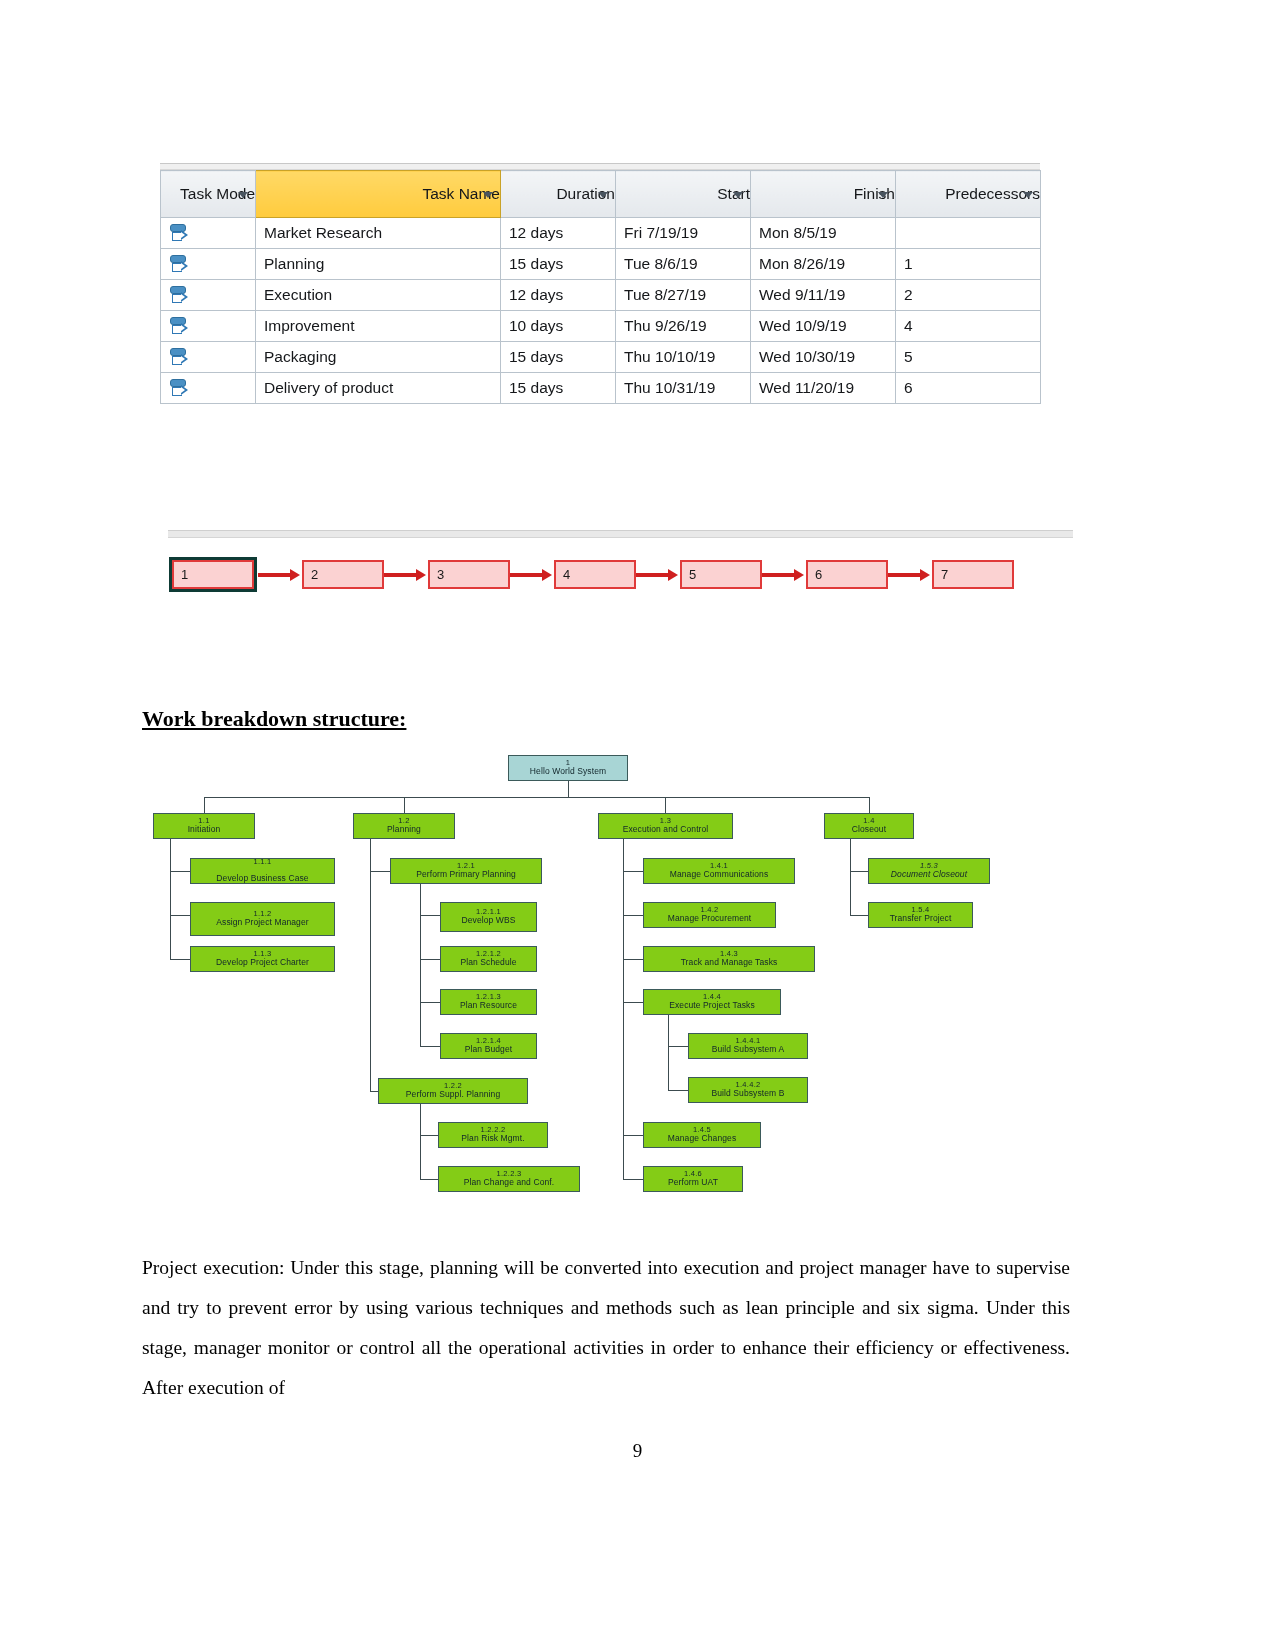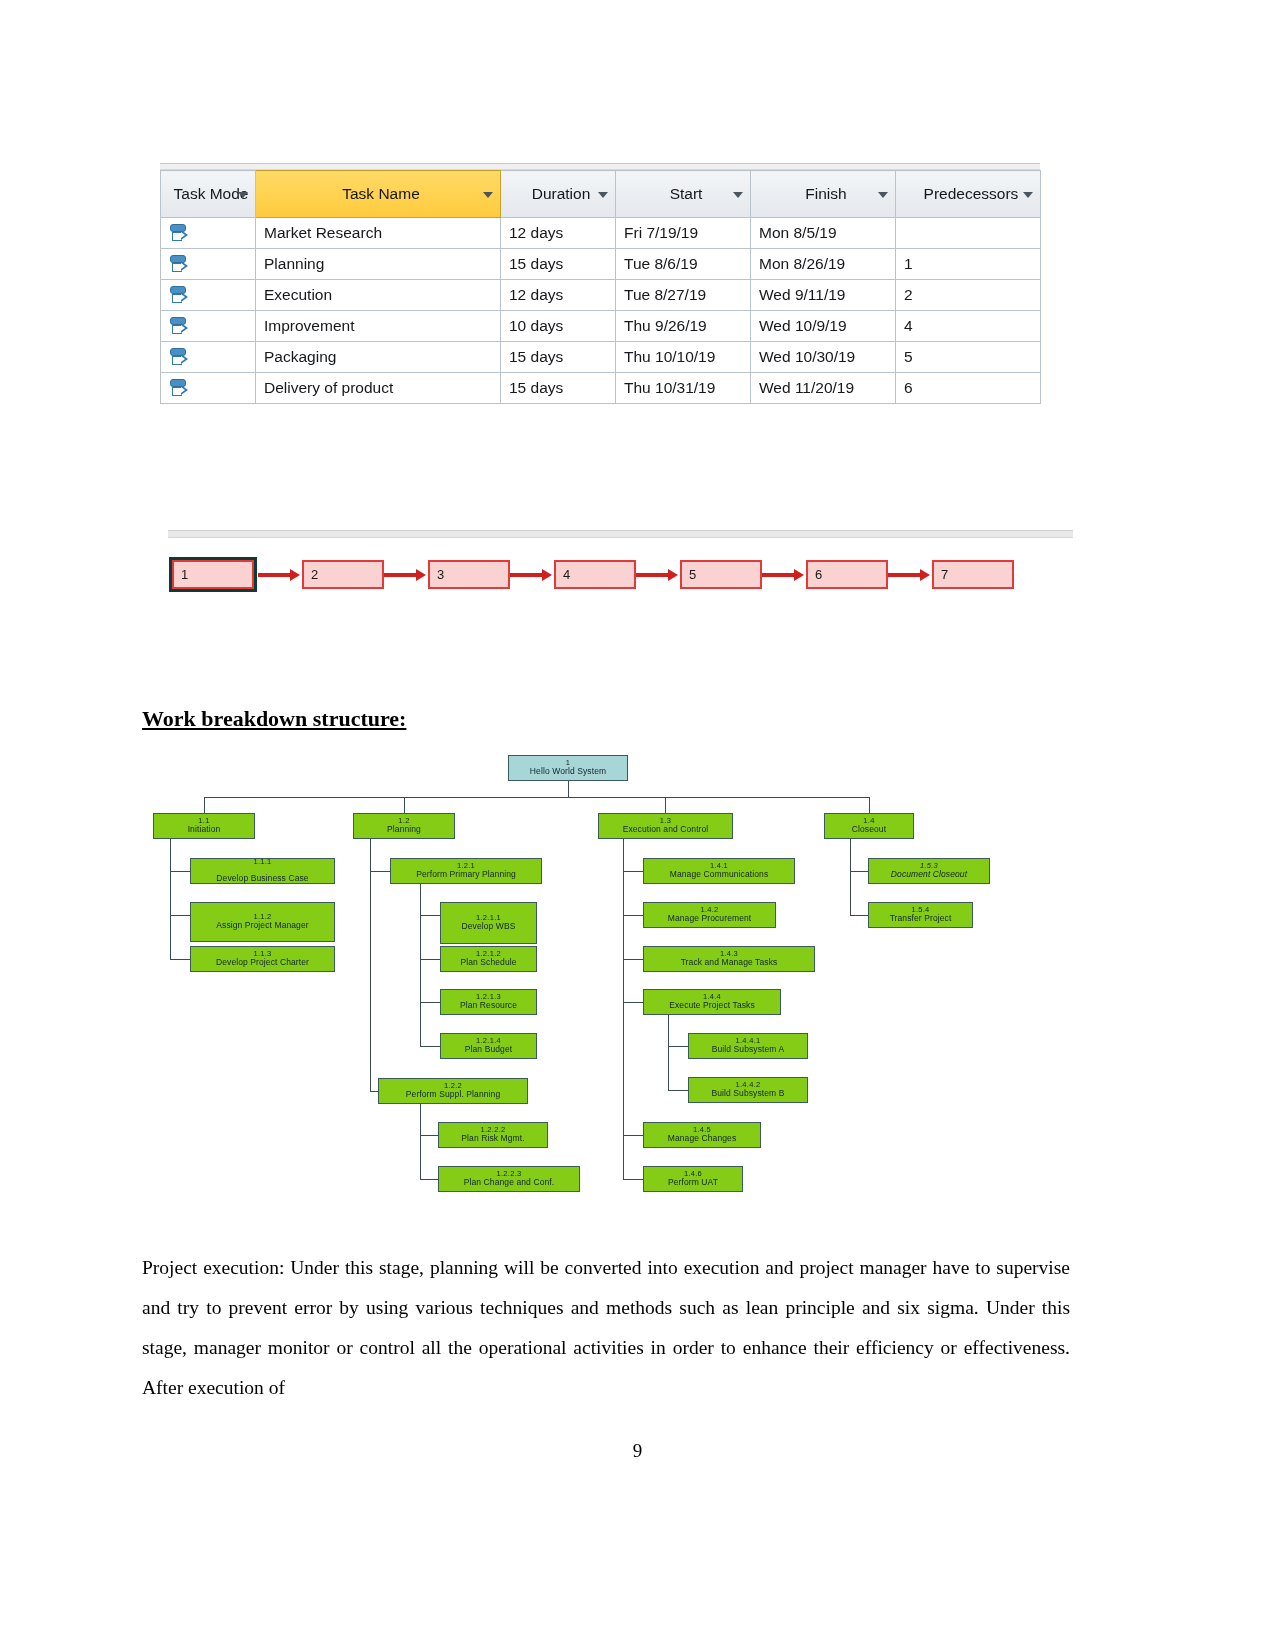--- a/index.html
+++ b/index.html
@@ -39,21 +39,21 @@
   table.proj th, table.proj td {
     border: 1px solid #b9c3cc;
     font-size: 15.5px;
     color: #15171a;
     padding: 0;
     vertical-align: middle;
   }
   table.proj th {
     background: linear-gradient(180deg,#f3f5f7 0%, #e4e8ec 100%);
     height: 46px;
-    text-align: center;
+    text-align: right;
     font-weight: normal;
     position: relative;
     padding-left: 6px;
     line-height: 1.12;
   }
   table.proj th.hl {
     background: linear-gradient(180deg,#ffd966 0%, #ffcb3d 100%);
     border: 1px solid #c9a227;
   }
   .th-caret {
@@ -443,33 +443,33 @@
       <div class="name">Execution and Control</div>
     </div>
     <div class="wbs-box" style="left: 686px; top: 68px; width: 90px; height: 26px;">
       <div class="code">1.4</div>
       <div class="name">Closeout</div>
     </div>
     <div class="wbs-box" style="left: 52px; top: 113px; width: 145px; height: 26px; gap: 8px;">
       <div class="code">1.1.1</div>
       <div class="name">Develop Business Case</div>
     </div>
-    <div class="wbs-box" style="left: 52px; top: 157px; width: 145px; height: 40px; text-align: center;">
+    <div class="wbs-box" style="left: 52px; top: 157px; width: 145px; height: 34px; text-align: center;">
       <div class="code">1.1.2</div>
       <div class="name">Assign Project Manager</div>
     </div>
     <div class="wbs-box" style="left: 52px; top: 201px; width: 145px; height: 26px;">
       <div class="code">1.1.3</div>
       <div class="name">Develop Project Charter</div>
     </div>
     <div class="wbs-box" style="left: 252px; top: 113px; width: 152px; height: 26px;">
       <div class="code">1.2.1</div>
       <div class="name">Perform Primary Planning</div>
     </div>
-    <div class="wbs-box" style="left: 302px; top: 157px; width: 97px; height: 42px;">
+    <div class="wbs-box" style="left: 302px; top: 157px; width: 97px; height: 30px;">
       <div class="code">1.2.1.1</div>
       <div class="name">Develop WBS</div>
     </div>
     <div class="wbs-box" style="left: 302px; top: 201px; width: 97px; height: 26px;">
       <div class="code">1.2.1.2</div>
       <div class="name">Plan Schedule</div>
     </div>
     <div class="wbs-box" style="left: 302px; top: 244px; width: 97px; height: 26px;">
       <div class="code">1.2.1.3</div>
       <div class="name">Plan Resource</div>

